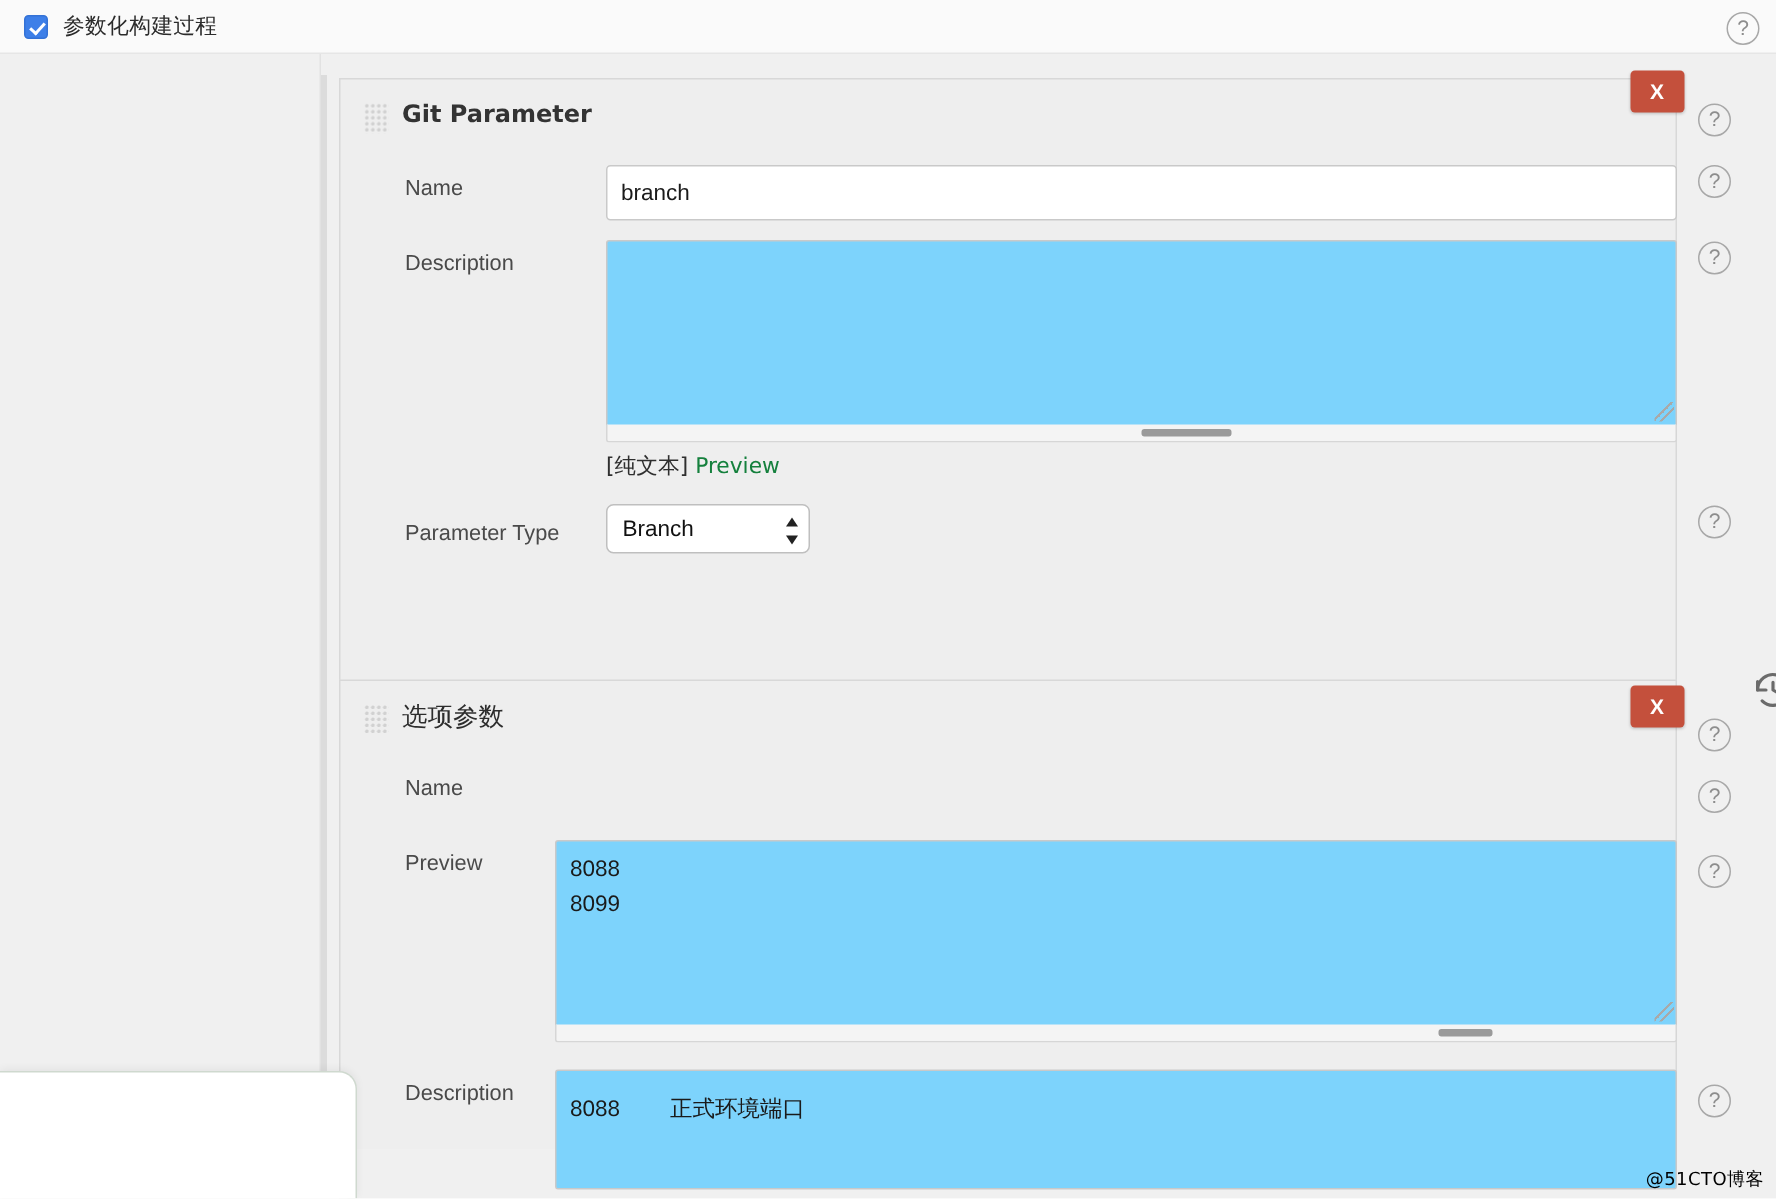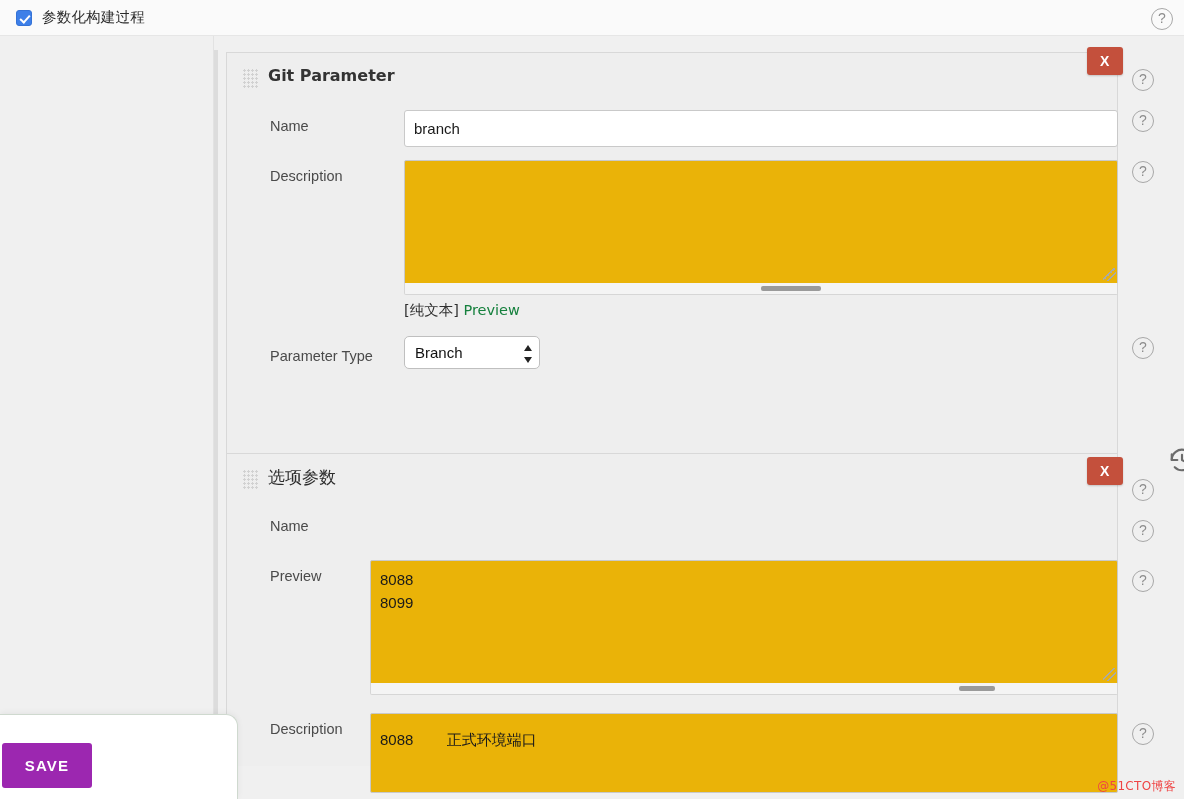--- a/index.html
+++ b/index.html
@@ -102,21 +102,21 @@
     position: absolute;
     background: #fff; border: 1px solid #c9c9c9; border-radius: 3px;
     font-size: 15px; color: #1a1a1a; padding: 6px 9px;
     font-family: "Liberation Sans", "DejaVu Sans", sans-serif;
     outline: none;
   }
 
   .ta-wrap { position: absolute; }
   .ta {
     width: 100%; height: 100%;
-    background: #eab308; border: 1px solid #c9c9c9; border-radius: 2px;
+    background: #7dd3fc; border: 1px solid #c9c9c9; border-radius: 2px;
     font-size: 15px; color: #1a1a1a; padding: 7px 9px; resize: none;
     font-family: "Liberation Sans", "DejaVu Sans", sans-serif;
     line-height: 23px; outline: none; overflow: hidden; white-space: pre;
     display: block;
   }
   .ta-grip {
     position: absolute; right: 2px; bottom: 12px; width: 13px; height: 13px;
     pointer-events: none;
     background-image:
       linear-gradient(135deg, transparent 0 42%, #a9a9a9 42% 50%, transparent 50% 62%, #a9a9a9 62% 70%, transparent 70%);
@@ -177,21 +177,21 @@
   .btn-save, .btn-apply {
     position: absolute; top: 28px; height: 45px; border: none; border-radius: 3px;
     font-size: 15px; font-weight: bold; letter-spacing: 1.2px; cursor: pointer;
     font-family: "Liberation Sans", sans-serif;
   }
   .btn-save  { left: 2px;   width: 90px;  background: #9c27b0; color: #fff; }
   .btn-apply { left: 108px; width: 106px; background: #ccd9e6; color: #3c3c3c; }
 
   .watermark {
     position: absolute; right: 8px; bottom: 4px;
-    font-size: 12px; color: #ef4444; letter-spacing: .3px;
+    font-size: 12px; color: #000000; letter-spacing: .3px;
     font-family: "DejaVu Sans", sans-serif; user-select: none;
   }
 </style>
 </head>
 <body>
 
 <div id="root">
 
   <div class="topbar">
     <div class="topbar-inner">
@@ -277,17 +277,16 @@
   </div>
 
   <button class="x-btn" id="x-opt">X</button>
 
   <div class="help" style="left:1132px; top:479px;">?</div>
   <div class="help" style="left:1132px; top:520px;">?</div>
   <div class="help" style="left:1132px; top:570px;">?</div>
   <div class="help" style="left:1132px; top:723px;">?</div>
 
   <div class="savebar">
-    <button class="btn-save">SAVE</button>
   </div>
 
   <div class="watermark">@51CTO博客</div>
 </div>
 
 </body></html>

